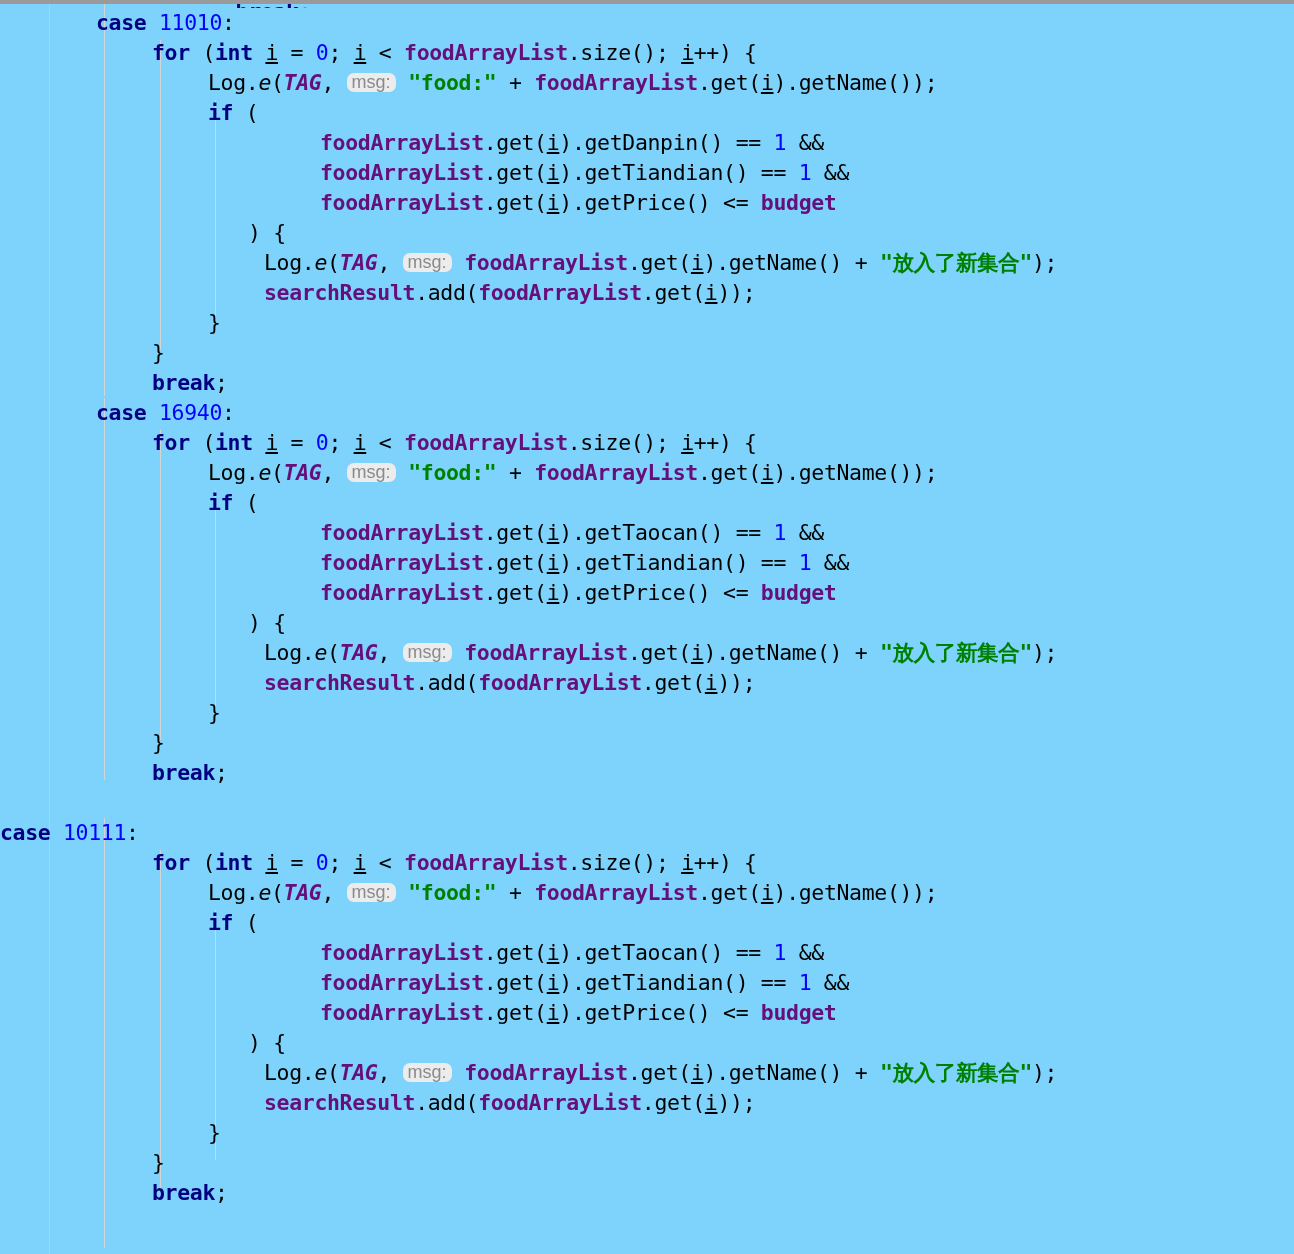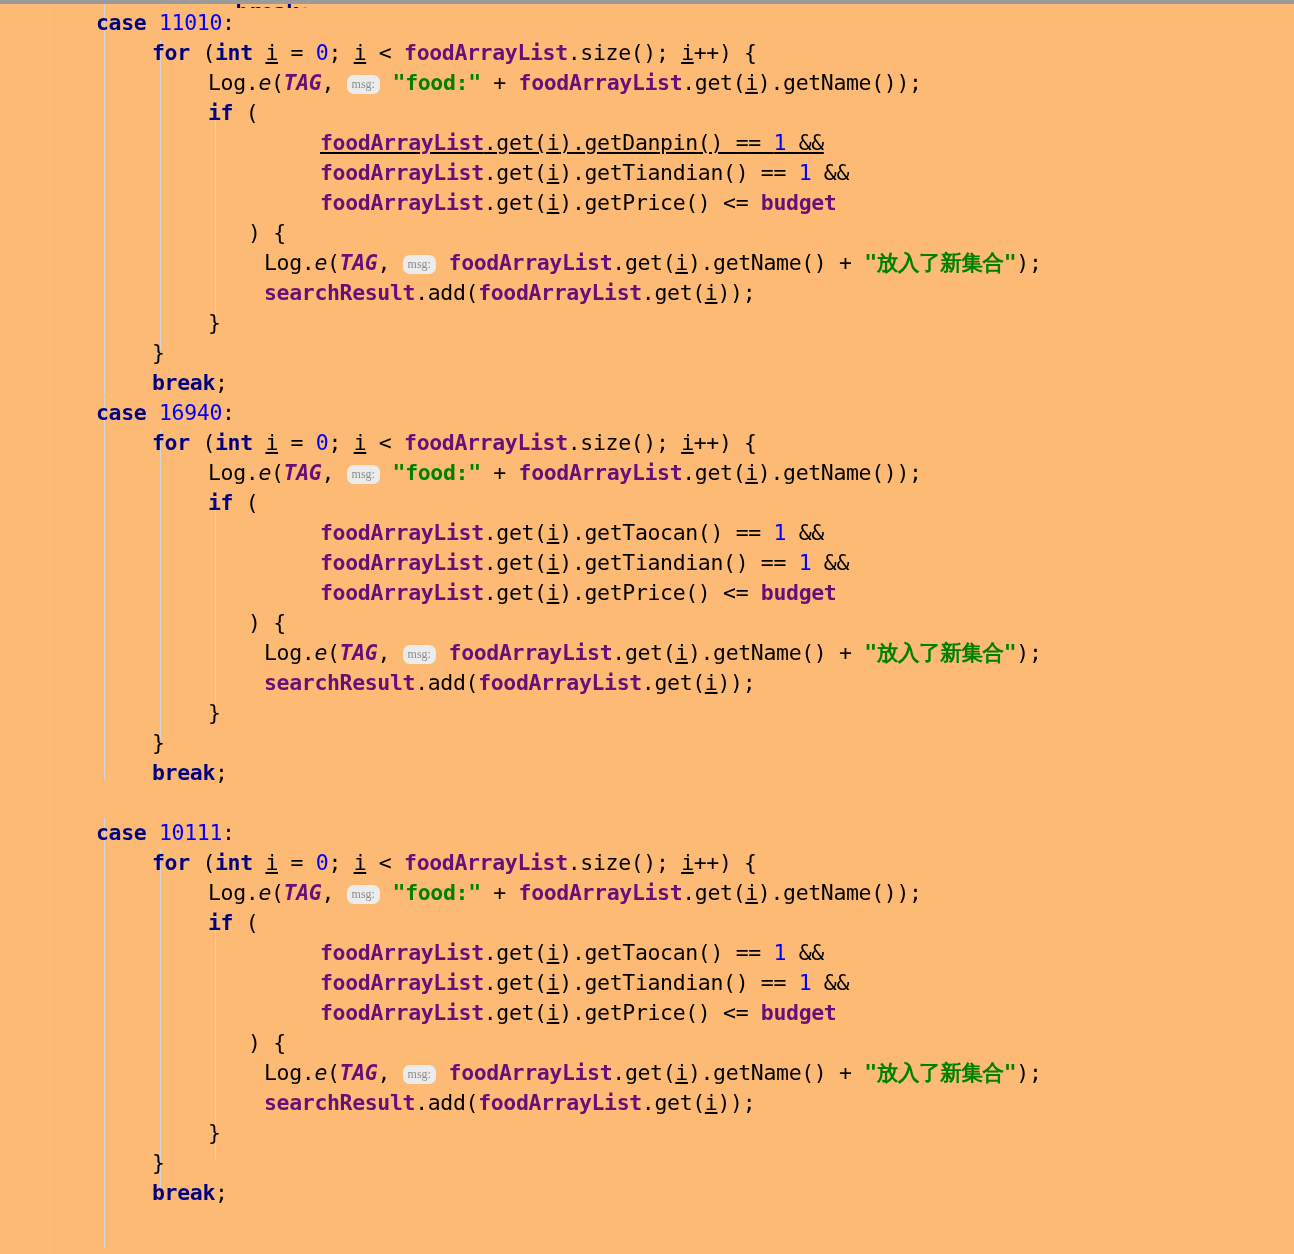--- a/index.html
+++ b/index.html
@@ -22,21 +22,21 @@
     height: 4px;
     background: #9a9a9a;
   }
 
   
   #editor {
     position: absolute;
     left: 0; top: 0;
     width: 1294px;
     height: 1254px;
-    background: #fdba74;
+    background: #7dd3fc;
   }
 
   
   .vrule {
     position: absolute;
     width: 1px;
     background: #c9c9c9;
   }
 
   
@@ -72,25 +72,25 @@
   .str  { color: #008000; font-weight: bold; }           
   .var  { color: #000000; text-decoration: underline; }  
   .pln  { color: #000000; }                              
 
   
   .hint {
     display: inline-block;
     background: #ececec;
     color: #8a8a8a;
     border-radius: 7px;
-    font-size: 12px;
+    font-size: 18px;
     line-height: 19px;
     padding: 0 5px;
     vertical-align: 2px;
-    font-family: Liberation Serif, serif;
+    font-family: Liberation Sans, sans-serif;
     letter-spacing: 0;
   }
 </style>
 </head>
 <body>
 
 <div id="editor">
 
   <div class="vrule" style="left:49px;  top:4px;  height:1250px;"></div>
 
@@ -113,21 +113,21 @@
     </div>
 
     <div class="line"><span style="padding-left:96px;"><span class="kw">case</span><span class="pln"> </span><span class="num">11010</span><span class="pln">:</span></span></div>
 
     <div class="line"><span style="padding-left:152px;"><span class="kw">for</span><span class="pln"> (</span><span class="kw">int</span><span class="pln"> </span><span class="var">i</span><span class="pln"> = </span><span class="num">0</span><span class="pln">; </span><span class="var">i</span><span class="pln"> &lt; </span><span class="fld">foodArrayList</span><span class="pln">.size(); </span><span class="var">i</span><span class="pln">++) {</span></span></div>
 
     <div class="line"><span style="padding-left:208px;"><span class="pln">Log.</span><span class="pln" style="font-style:italic;">e</span><span class="pln">(</span><span class="stat">TAG</span><span class="pln">, </span><span class="hint">msg:</span><span class="pln"> </span><span class="str">"food:"</span><span class="pln"> + </span><span class="fld">foodArrayList</span><span class="pln">.get(</span><span class="var">i</span><span class="pln">).getName());</span></span></div>
 
     <div class="line"><span style="padding-left:208px;"><span class="kw">if</span><span class="pln"> (</span></span></div>
 
-    <div class="line"><span style="padding-left:320px;text-decoration:underline;"><span class="fld">foodArrayList</span><span class="pln">.get(</span><span class="var">i</span><span class="pln">).getDanpin() == </span><span class="num">1</span><span class="pln"> &amp;&amp;</span></span></div>
+    <div class="line"><span style="padding-left:320px;"><span class="fld">foodArrayList</span><span class="pln">.get(</span><span class="var">i</span><span class="pln">).getDanpin() == </span><span class="num">1</span><span class="pln"> &amp;&amp;</span></span></div>
 
     <div class="line"><span style="padding-left:320px;"><span class="fld">foodArrayList</span><span class="pln">.get(</span><span class="var">i</span><span class="pln">).getTiandian() == </span><span class="num">1</span><span class="pln"> &amp;&amp;</span></span></div>
 
     <div class="line"><span style="padding-left:320px;"><span class="fld">foodArrayList</span><span class="pln">.get(</span><span class="var">i</span><span class="pln">).getPrice() &lt;= </span><span class="fld">budget</span></span></div>
 
     <div class="line"><span style="padding-left:248px;"><span class="pln">) {</span></span></div>
 
     <div class="line"><span style="padding-left:264px;"><span class="pln">Log.</span><span class="pln" style="font-style:italic;">e</span><span class="pln">(</span><span class="stat">TAG</span><span class="pln">, </span><span class="hint">msg:</span><span class="pln"> </span><span class="fld">foodArrayList</span><span class="pln">.get(</span><span class="var">i</span><span class="pln">).getName() + </span><span class="str">"放入了新集合"</span><span class="pln">);</span></span></div>
 
     <div class="line"><span style="padding-left:264px;"><span class="fld">searchResult</span><span class="pln">.add(</span><span class="fld">foodArrayList</span><span class="pln">.get(</span><span class="var">i</span><span class="pln">));</span></span></div>
@@ -155,21 +155,21 @@
     <div class="line"><span style="padding-left:264px;"><span class="pln">Log.</span><span class="pln" style="font-style:italic;">e</span><span class="pln">(</span><span class="stat">TAG</span><span class="pln">, </span><span class="hint">msg:</span><span class="pln"> </span><span class="fld">foodArrayList</span><span class="pln">.get(</span><span class="var">i</span><span class="pln">).getName() + </span><span class="str">"放入了新集合"</span><span class="pln">);</span></span></div>
 
     <div class="line"><span style="padding-left:264px;"><span class="fld">searchResult</span><span class="pln">.add(</span><span class="fld">foodArrayList</span><span class="pln">.get(</span><span class="var">i</span><span class="pln">));</span></span></div>
 
     <div class="line"><span style="padding-left:208px;"><span class="pln">}</span></span></div>
     <div class="line"><span style="padding-left:152px;"><span class="pln">}</span></span></div>
     <div class="line"><span style="padding-left:152px;"><span class="kw">break</span><span class="pln">;</span></span></div>
 
     <div class="line"><span class="pln"> </span></div>
 
-    <div class="line"><span style="padding-left:96px;"><span class="kw">case</span><span class="pln"> </span><span class="num">10111</span><span class="pln">:</span></span></div>
+    <div class="line"><span style=""><span class="kw">case</span><span class="pln"> </span><span class="num">10111</span><span class="pln">:</span></span></div>
 
     <div class="line"><span style="padding-left:152px;"><span class="kw">for</span><span class="pln"> (</span><span class="kw">int</span><span class="pln"> </span><span class="var">i</span><span class="pln"> = </span><span class="num">0</span><span class="pln">; </span><span class="var">i</span><span class="pln"> &lt; </span><span class="fld">foodArrayList</span><span class="pln">.size(); </span><span class="var">i</span><span class="pln">++) {</span></span></div>
 
     <div class="line"><span style="padding-left:208px;"><span class="pln">Log.</span><span class="pln" style="font-style:italic;">e</span><span class="pln">(</span><span class="stat">TAG</span><span class="pln">, </span><span class="hint">msg:</span><span class="pln"> </span><span class="str">"food:"</span><span class="pln"> + </span><span class="fld">foodArrayList</span><span class="pln">.get(</span><span class="var">i</span><span class="pln">).getName());</span></span></div>
 
     <div class="line"><span style="padding-left:208px;"><span class="kw">if</span><span class="pln"> (</span></span></div>
 
     <div class="line"><span style="padding-left:320px;"><span class="fld">foodArrayList</span><span class="pln">.get(</span><span class="var">i</span><span class="pln">).getTaocan() == </span><span class="num">1</span><span class="pln"> &amp;&amp;</span></span></div>
 
     <div class="line"><span style="padding-left:320px;"><span class="fld">foodArrayList</span><span class="pln">.get(</span><span class="var">i</span><span class="pln">).getTiandian() == </span><span class="num">1</span><span class="pln"> &amp;&amp;</span></span></div>

